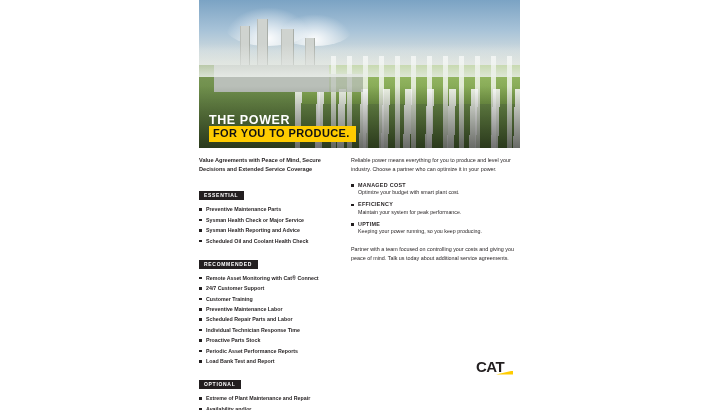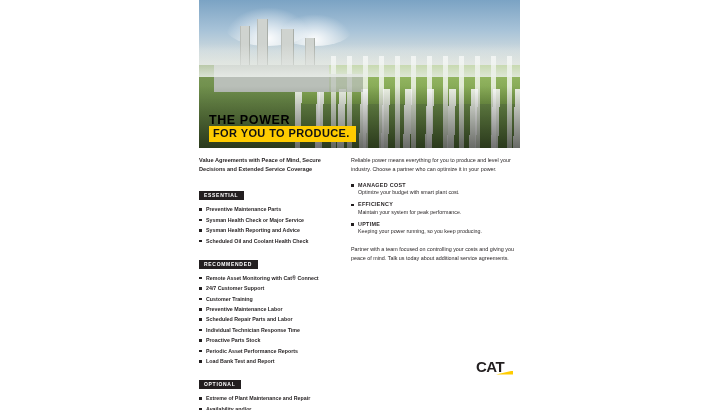--- a/index.html
+++ b/index.html
@@ -95,21 +95,21 @@
   }
   .hero-shade {
     position: absolute;
     left: 0; bottom: 0; width: 100%; height: 42%;
     background: linear-gradient(to top, rgba(0,0,0,0.55), rgba(0,0,0,0.0));
   }
   .hero-title {
     position: absolute;
     left: 10px;
     bottom: 22px;
-    color: #000000;
+    color: #ffffff;
     font-size: 12.5px;
     font-weight: bold;
     letter-spacing: 0.6px;
     line-height: 1;
   }
   .hero-sub {
     position: absolute;
     left: 10px;
     bottom: 6px;
     background: #ffcc00;

